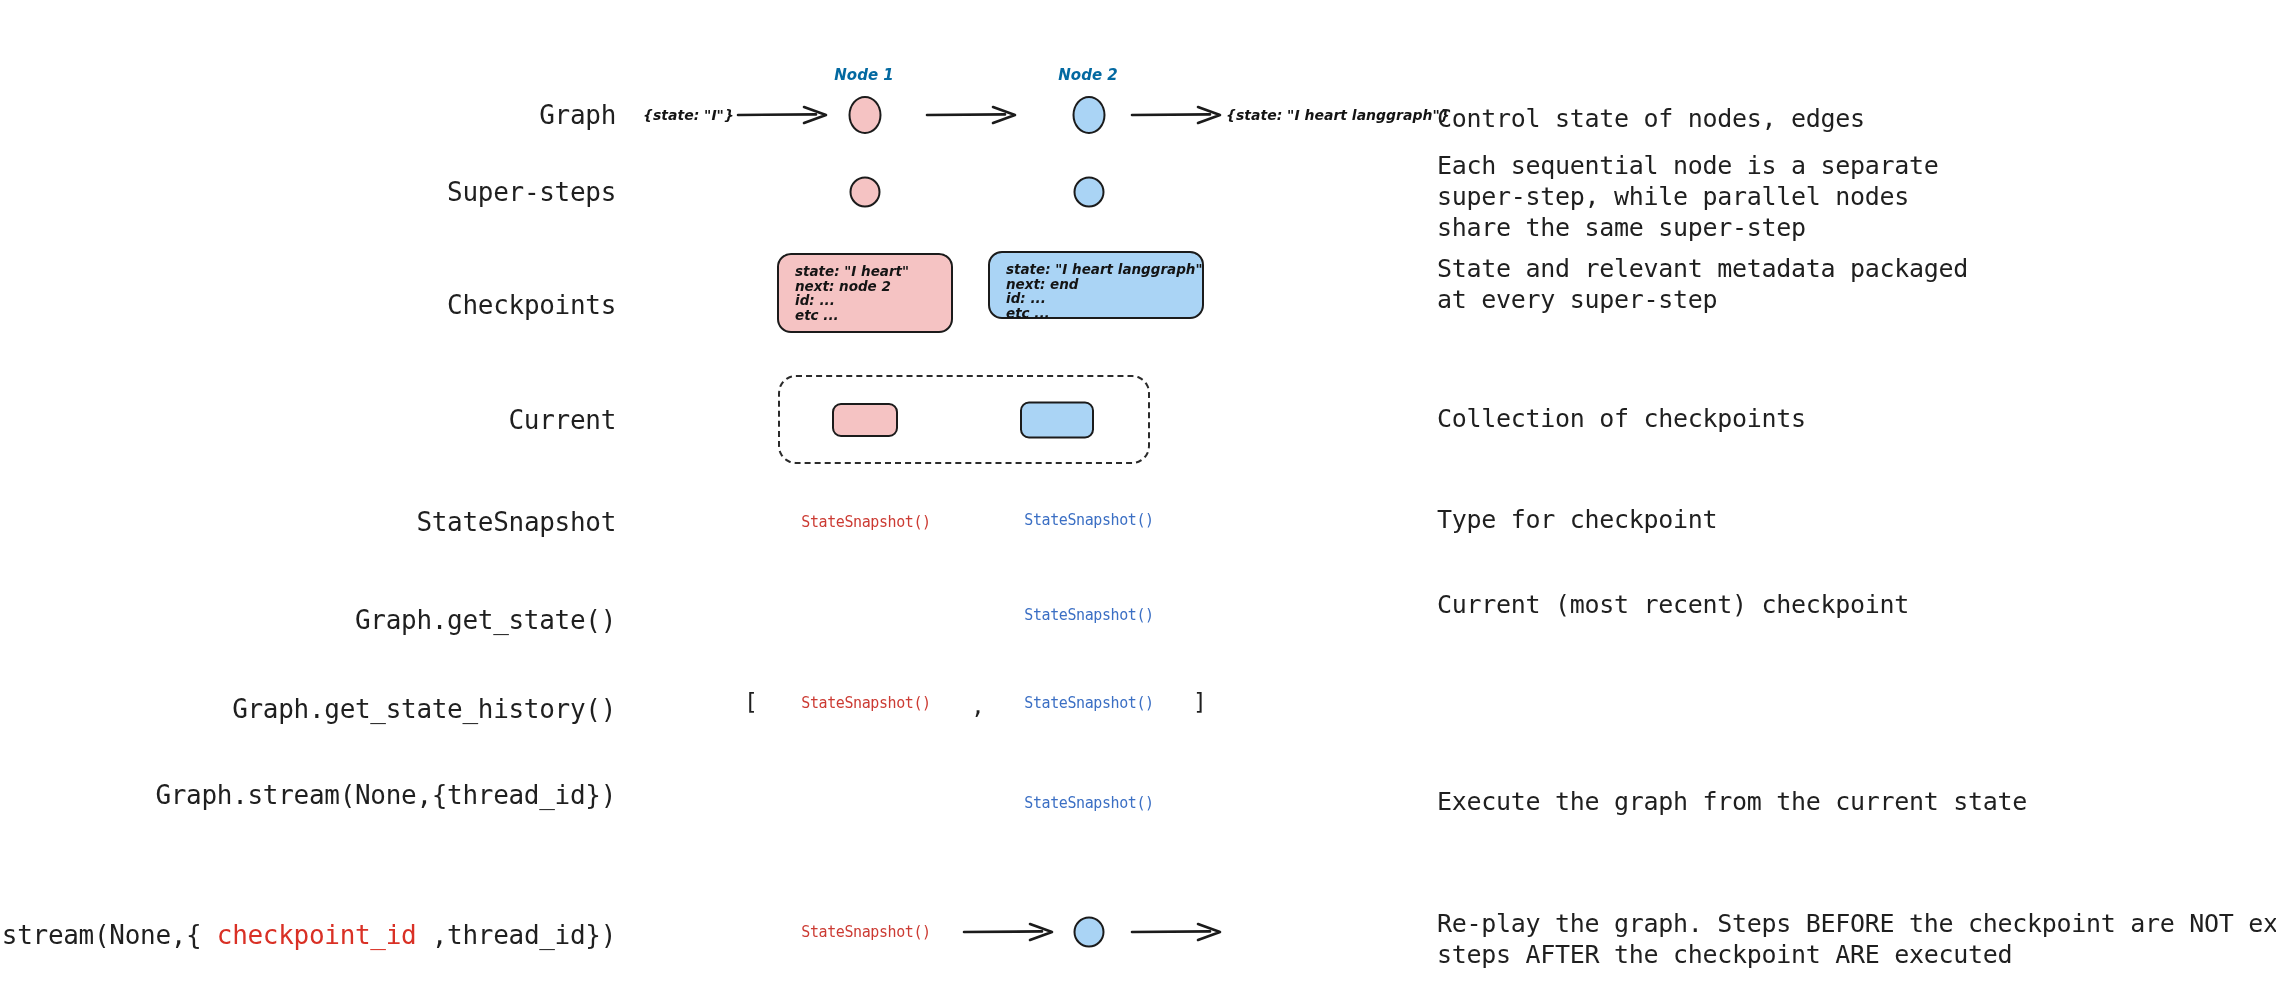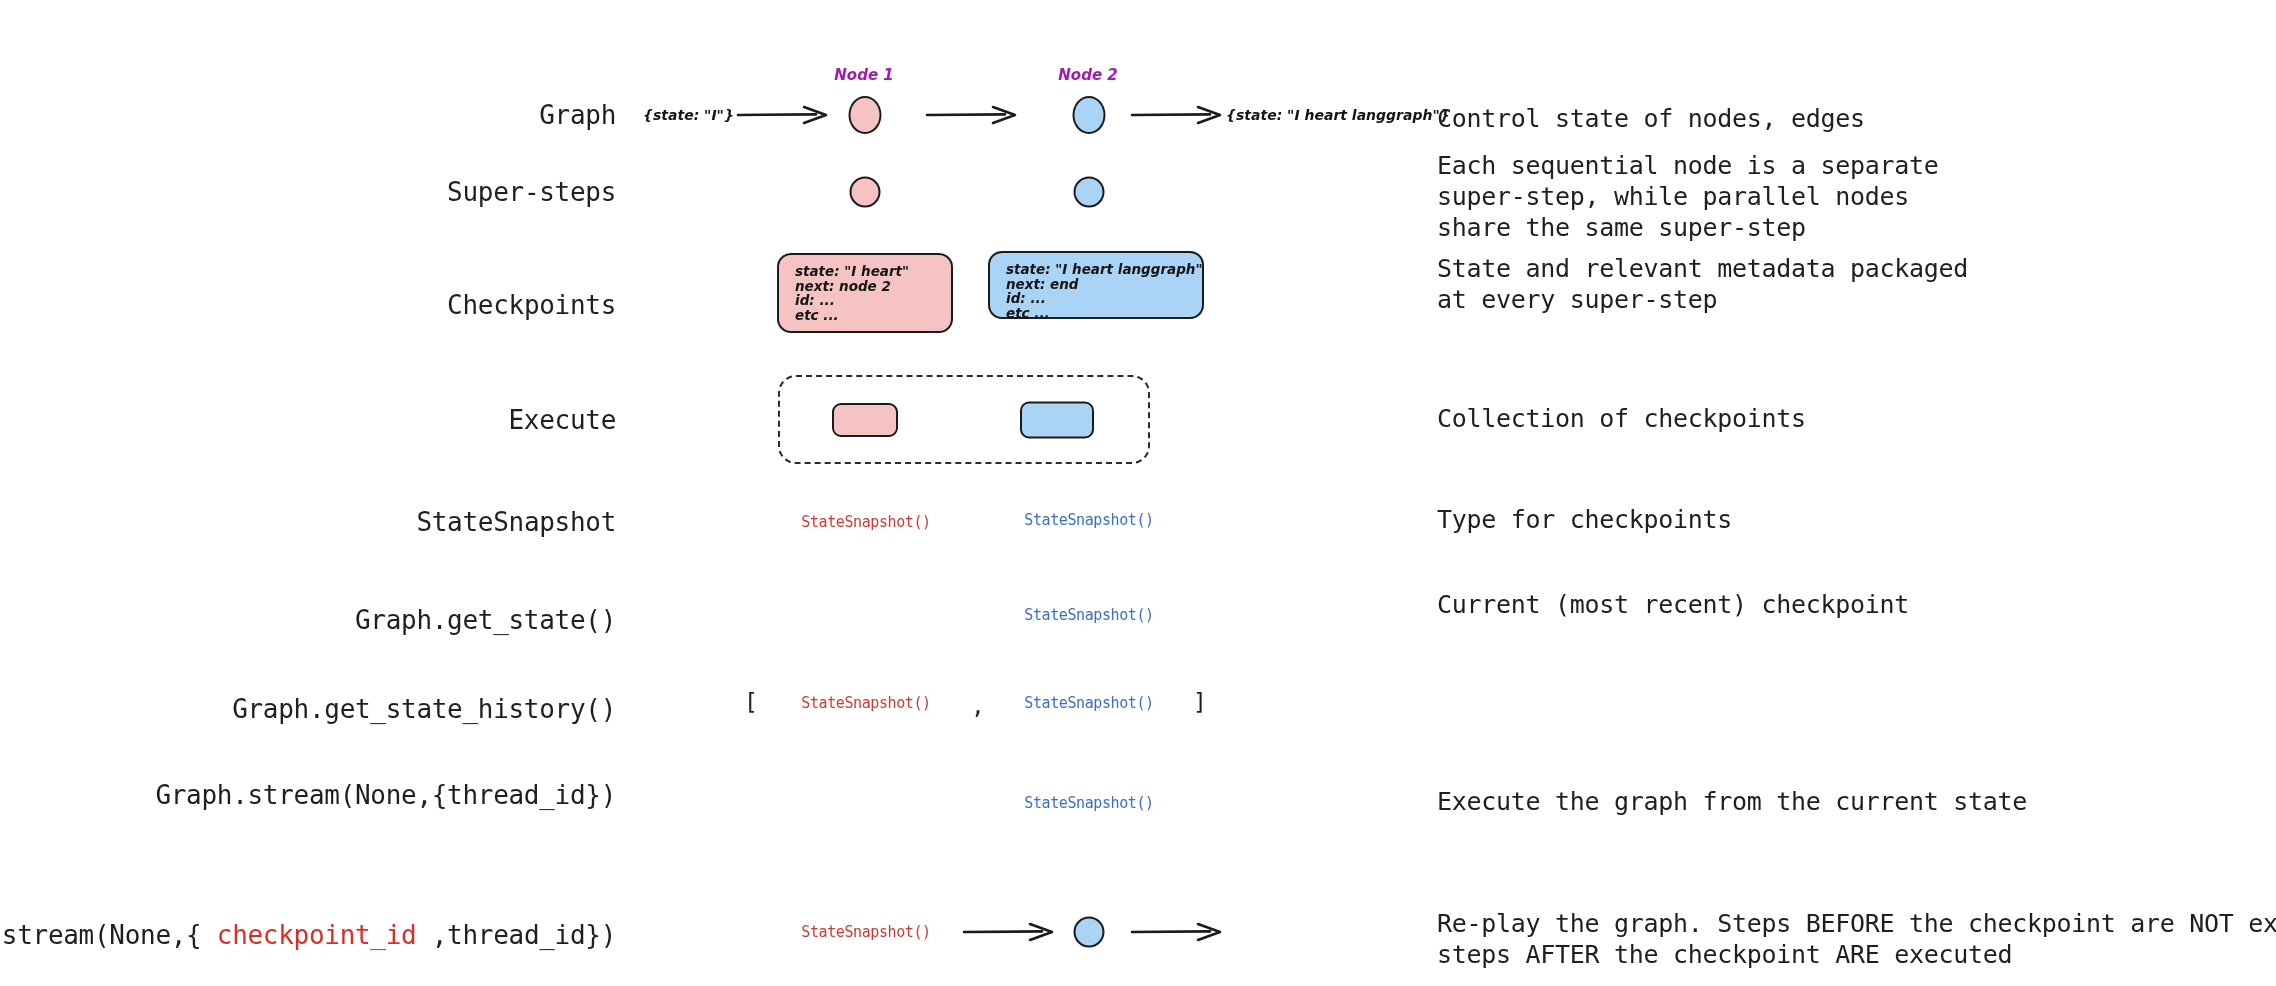--- a/index.html
+++ b/index.html
@@ -49,21 +49,21 @@
     color: #1f1f1f;
   }
 
   
   .node-title {
     position: absolute;
     font-family: "DejaVu Sans", sans-serif;
     font-size: 15px;
     font-style: italic;
     font-weight: 600;
-    color: #a21caf;
+    color: #0369a1;
     white-space: nowrap;
     transform: translateX(-50%);
   }
 
   .circle {
     position: absolute;
     border: 2.2px solid #1b1b1b;
     border-radius: 50%;
     transform: translate(-50%, -50%);
     box-sizing: border-box;
@@ -142,21 +142,21 @@
   }
 </style>
 </head>
 <body>
 
 <div class="canvas">
 
   <div class="row-label" style="top:115px;">Graph</div>
   <div class="row-label" style="top:192px;">Super-steps</div>
   <div class="row-label" style="top:305px;">Checkpoints</div>
-  <div class="row-label" style="top:420px;">Execute</div>
+  <div class="row-label" style="top:420px;">Current</div>
   <div class="row-label" style="top:522px;">StateSnapshot</div>
   <div class="row-label" style="top:620px;">Graph.get_state()</div>
   <div class="row-label" style="top:709px;">Graph.get_state_history()</div>
   <div class="row-label" style="top:795px;">Graph.stream(None,{thread_id})</div>
   <div class="row-label" style="top:935px;"><span>Graph.stream(None,{ </span><span class="hl">checkpoint_id</span><span> ,thread_id})</span></div>
 
   <div class="node-title" style="left:864px; top:66px;">Node 1</div>
   <div class="node-title" style="left:1088px; top:66px;">Node 2</div>
 
   <div class="state-tag" style="left:643px; top:115px;">{state: "I"}</div>
@@ -225,19 +225,19 @@
     <path d="M68 3 L90 11 L68 19" stroke="#1b1b1b" stroke-width="2.6" fill="none" stroke-linecap="round" stroke-linejoin="round"></path>
   </svg>
 
   <div class="row-desc" style="top:103px;">Control state of nodes, edges</div>
   <div class="row-desc" style="top:150px;">Each sequential node is a separate
 super-step, while parallel nodes
 share the same super-step</div>
   <div class="row-desc" style="top:253px;">State and relevant metadata packaged
 at every super-step</div>
   <div class="row-desc" style="top:403px;">Collection of checkpoints</div>
-  <div class="row-desc" style="top:504px;">Type for checkpoints</div>
+  <div class="row-desc" style="top:504px;">Type for checkpoint</div>
   <div class="row-desc" style="top:589px;">Current (most recent) checkpoint</div>
   <div class="row-desc" style="top:786px;">Execute the graph from the current state</div>
   <div class="row-desc" style="top:908px;">Re-play the graph. Steps BEFORE the checkpoint are NOT executed,
 steps AFTER the checkpoint ARE executed</div>
 
 </div>
 
 </body></html>

